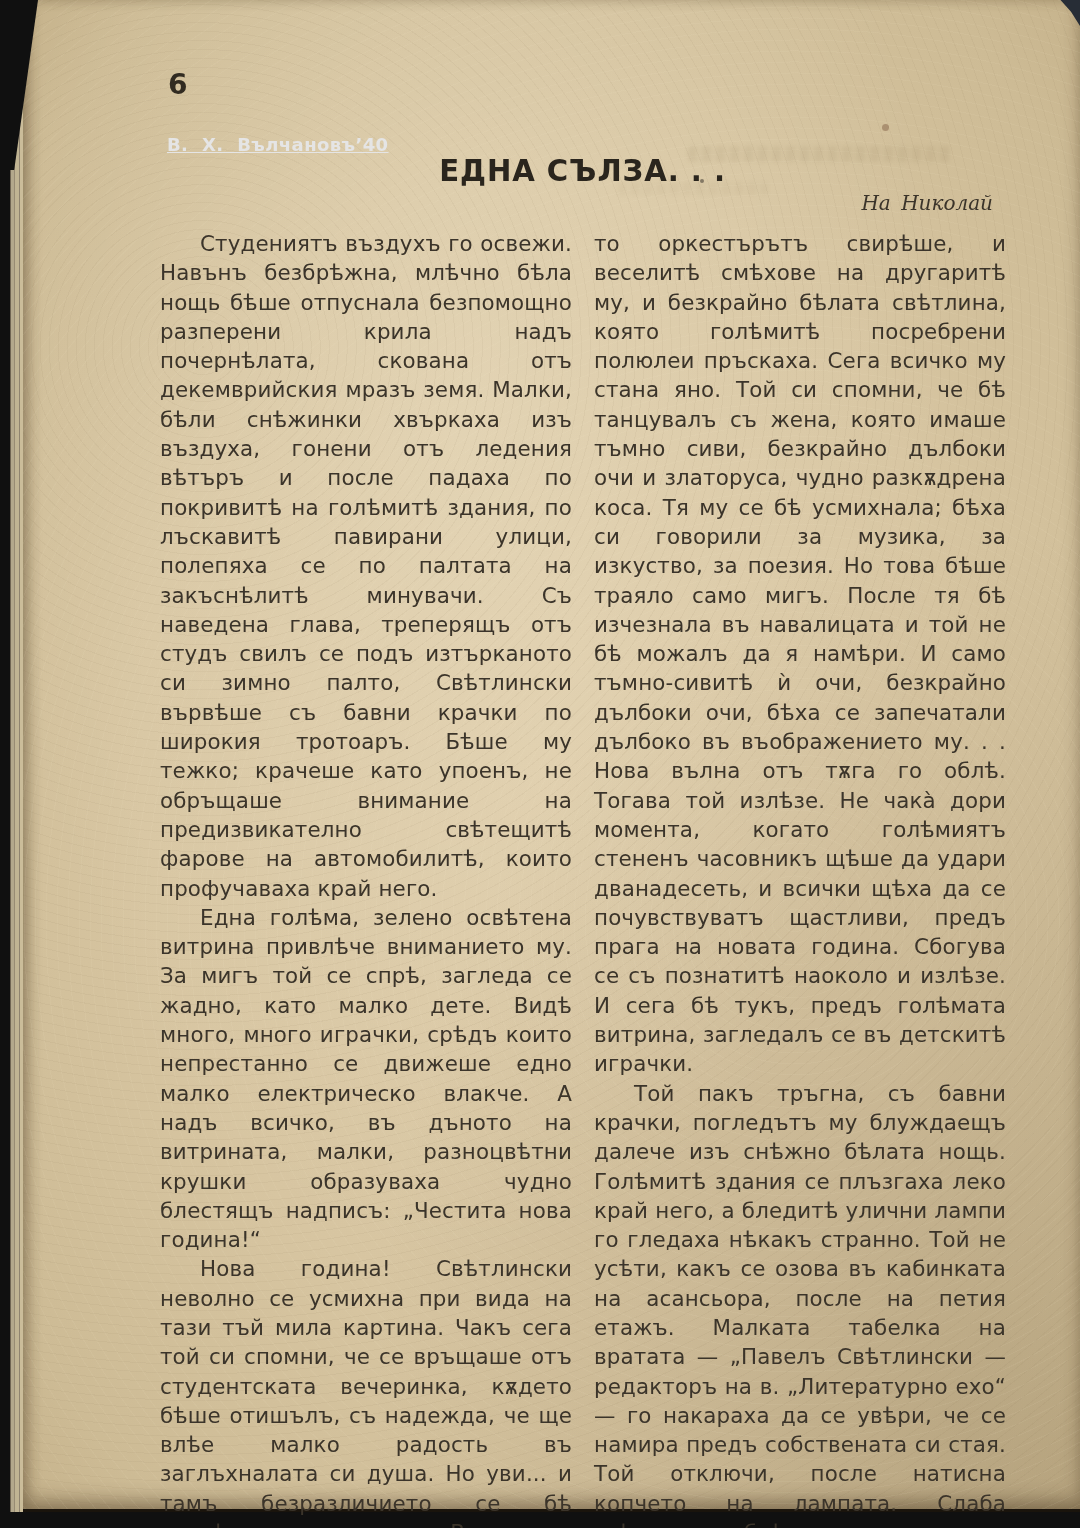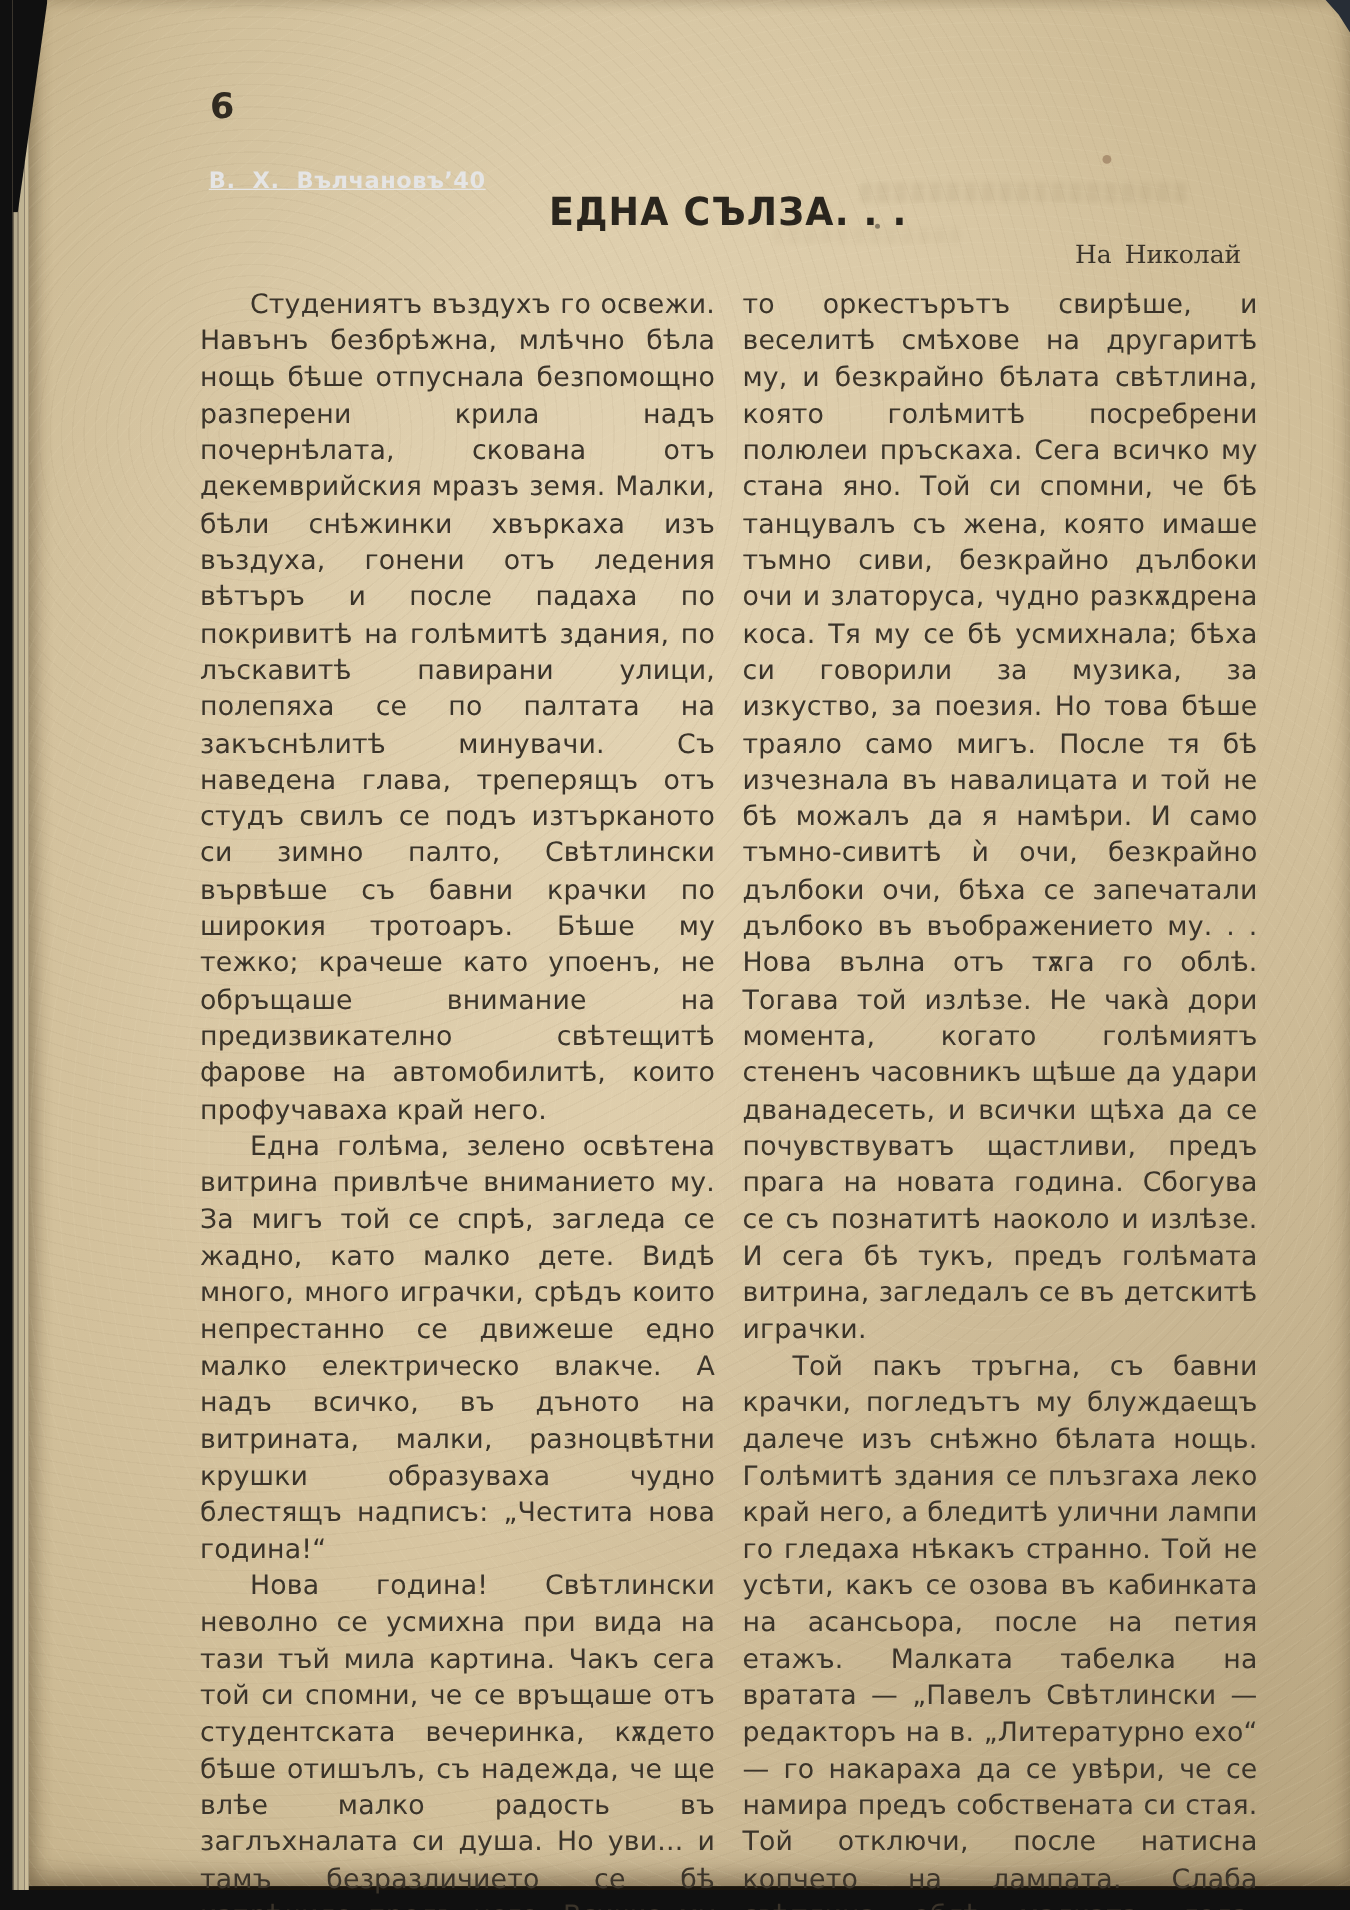--- a/index.html
+++ b/index.html
@@ -85,21 +85,21 @@
     text-align: center;
   }
   .title {
     display: inline-block;
     font-size: 31px; font-weight: bold; color: #2a251d;
     letter-spacing: 1px; transform: scaleX(0.94); transform-origin: center;
     white-space: nowrap;
   }
   .dedication {
     position: absolute; right: 87px; top: 191px;
-    font-family: "DejaVu Serif", serif; 
+    font-family: "DejaVu Serif", serif; font-style: italic;
     font-size: 20px; color: #3b342a; word-spacing: 4px;
   }
   .columns {
     position: absolute; left: 160px; top: 229px; width: 846px;
     display: flex; gap: 22px;
     color: #3b342a;
     font-size: 21.4px; line-height: 29.3px;
     letter-spacing: 0.15px;
   }
   .col { width: 412px; text-align: justify; }

